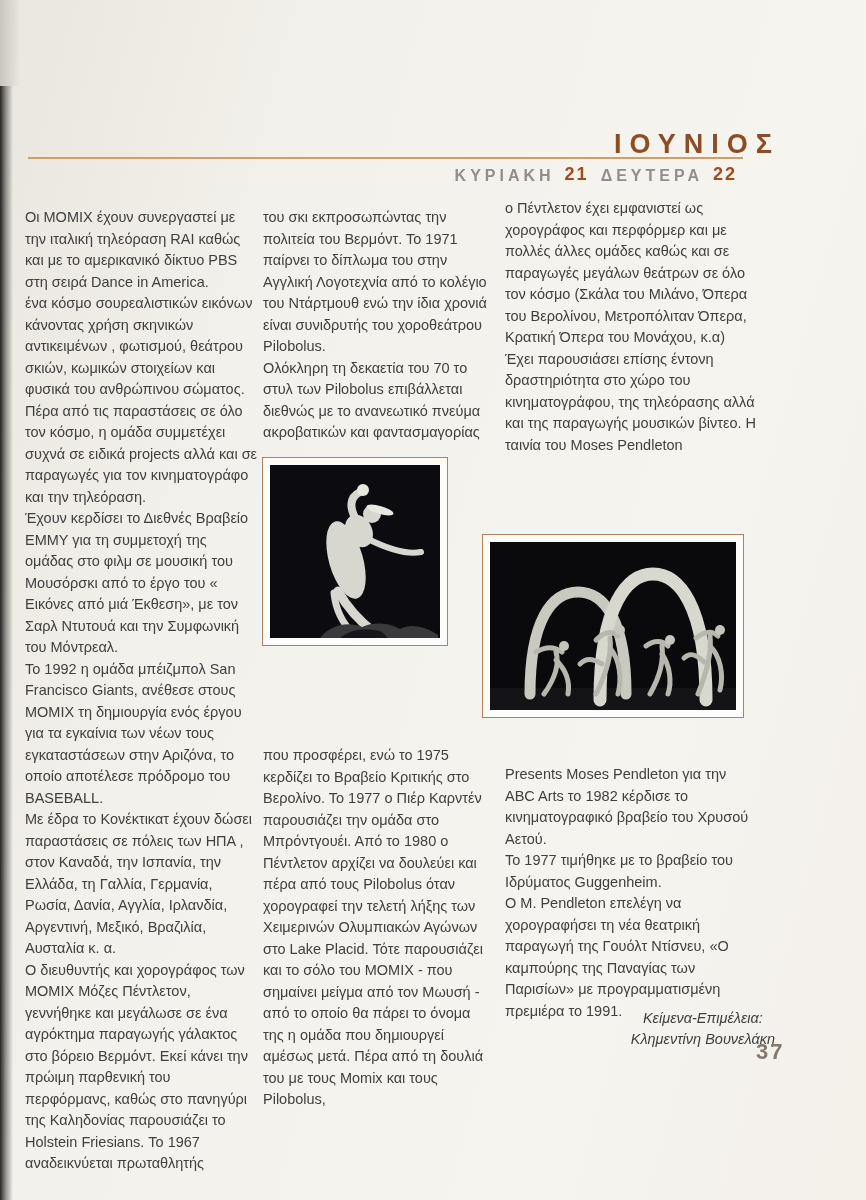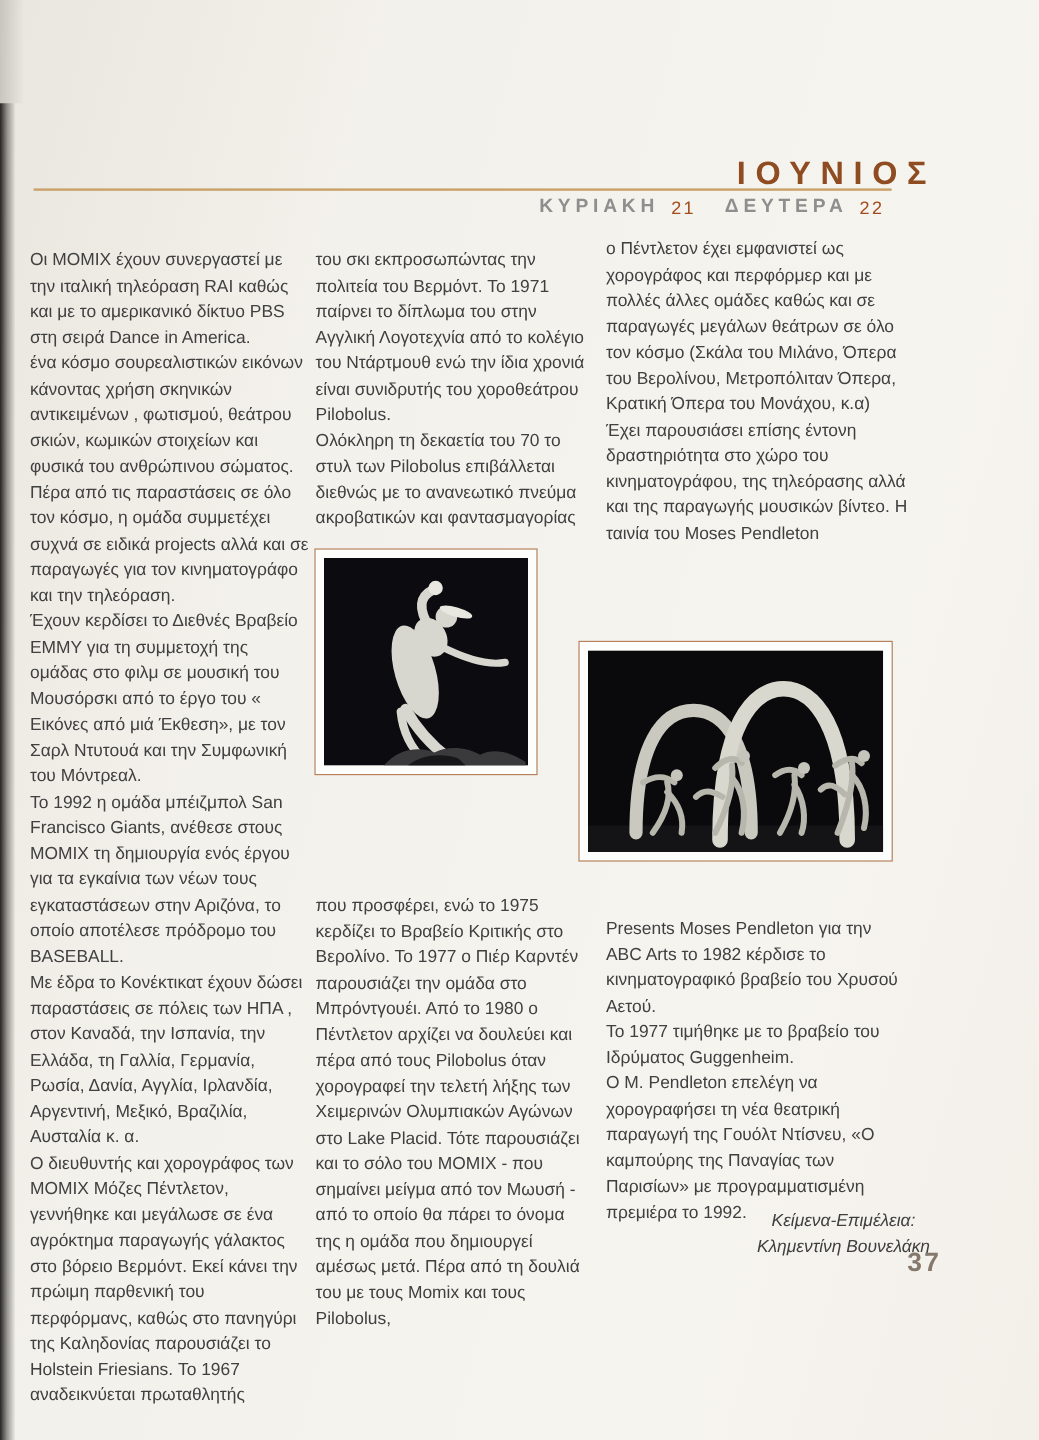--- a/index.html
+++ b/index.html
@@ -20,22 +20,22 @@
   .header-rule{position:absolute;left:28px;top:157px;width:715px;height:2px;background:#c9a169;}
   .month{
     position:absolute;top:131px;right:123px;
     font-size:27px;line-height:27px;font-weight:bold;
     letter-spacing:8px;color:#8f4c20;
   }
   .day-row{
     position:absolute;top:164px;right:166px;
     display:flex;align-items:flex-end;white-space:nowrap;
   }
-  .day-label{font-size:16px;font-weight:bold;letter-spacing:4px;color:#8e8e8e;margin-left:24px;}
-  .day-number{font-size:15px;font-weight:normal;letter-spacing:2px;color:#a34b1d;margin-left:10px;}
+  .day-label{font-size:16px;font-weight:bold;letter-spacing:4px;color:#8e8e8e;margin-left:12px;}
+  .day-number{font-size:18px;font-weight:bold;letter-spacing:2px;color:#a34b1d;margin-left:10px;}
   .day-row .day-label:first-child{margin-left:0;}
   .col{position:absolute;font-size:14.5px;line-height:21.5px;}
   .col p{margin:0;}
   #col1{left:25px;top:207px;width:233px;}
   #col2-top{left:263px;top:207px;width:232px;}
   #col2-bottom{left:263px;top:745px;width:232px;}
   #col3-top{left:505px;top:198px;width:252px;}
   #col3-bottom{left:505px;top:764px;width:252px;}
   .section-heading{font-weight:bold;color:#2e2e2e;margin:21px 0 0 0 !important;}
   .photo{
@@ -142,21 +142,21 @@
         <circle cx="130" cy="88" r="5"></circle>
         <circle cx="180" cy="98" r="5"></circle>
         <circle cx="230" cy="88" r="5"></circle>
       </g>
     </svg>
   </div>
 
   <div class="col" id="col3-bottom">
     <p>Presents Moses Pendleton για την ABC Arts το 1982 κέρδισε το κινηματογραφικό βραβείο του Χρυσού Αετού.</p>
     <p>Το 1977 τιμήθηκε με το βραβείο του Ιδρύματος Guggenheim.</p>
-    <p>Ο Μ. Pendleton επελέγη να χορογραφήσει τη νέα θεατρική παραγωγή της Γουόλτ Ντίσνευ, «Ο καμπούρης της Παναγίας των Παρισίων» με προγραμματισμένη πρεμιέρα το 1992.</p>
+    <p>Ο Μ. Pendleton επελέγη να χορογραφήσει τη νέα θεατρική παραγωγή της Γουόλτ Ντίσνευ, «Ο καμπούρης της Παναγίας των Παρισίων» με προγραμματισμένη πρεμιέρα το 1991.</p>
   </div>
 
   <div class="credit">
     <div>Κείμενα-Επιμέλεια:</div>
     <div>Κλημεντίνη Βουνελάκη</div>
   </div>
 
   <div class="page-number">37</div>
 </div>
 

